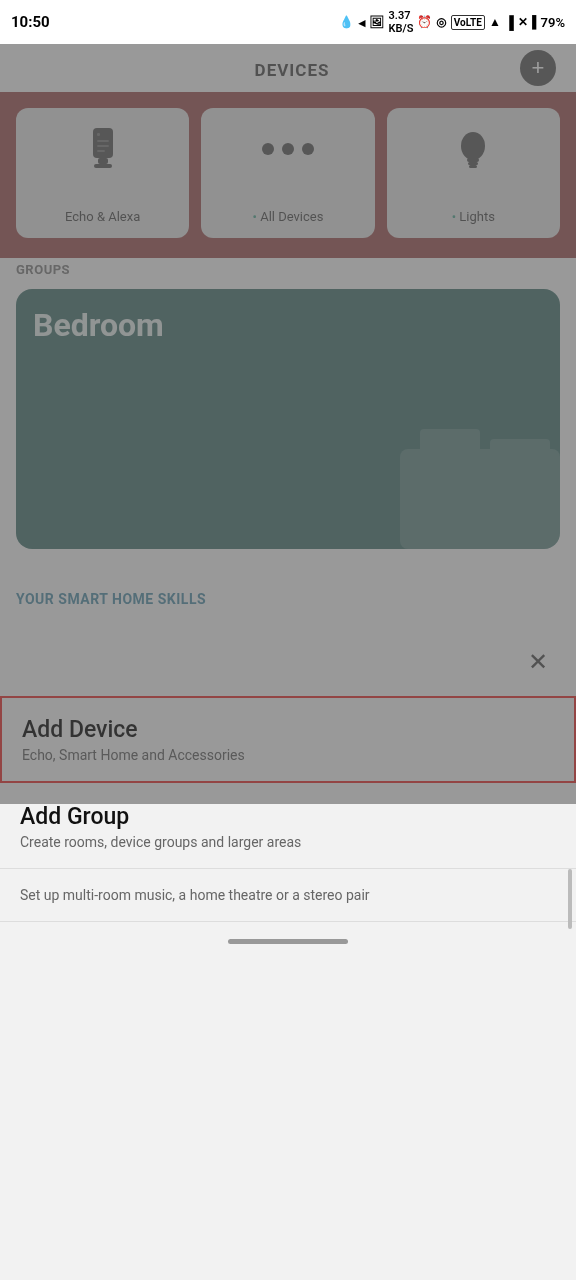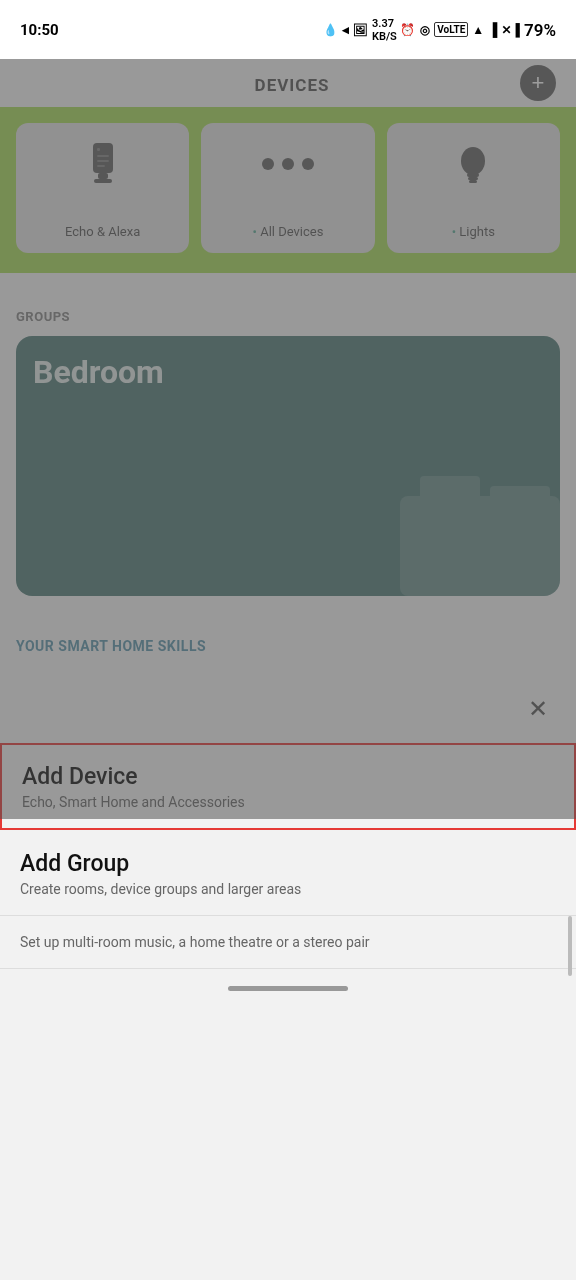--- a/index.html
+++ b/index.html
@@ -8,26 +8,26 @@
       width: 576px;
       min-height: 1280px;
       font-family: -apple-system, BlinkMacSystemFont, 'Segoe UI', Roboto, sans-serif;
       background: #f2f2f2;
       overflow-x: hidden;
     }
 
     
     .status-bar {
       width: 100%;
-      height: 59px;
+      height: 44px;
       background: #fff;
       display: flex;
       align-items: center;
       justify-content: space-between;
-      padding: 0 20px;
+      padding: 0 11px;
       font-size: 14px;
       font-weight: 600;
     }
     .status-time { font-weight: 700; font-size: 15px; }
     .status-icons { display: flex; align-items: center; gap: 4px; font-size: 12px; }
 
     
     .header {
       background: #f2f2f2;
       padding: 16px 12px 12px 20px;
@@ -57,21 +57,21 @@
       justify-content: center;
       color: #fff;
       font-size: 22px;
       font-weight: 300;
       cursor: pointer;
       border: none;
     }
 
     
     .categories-section {
-      background: #84cc16;
+      background: #7f1d1d;
       padding: 16px 16px 20px 16px;
       opacity: 0.7;
     }
     .categories-grid {
       display: flex;
       gap: 12px;
     }
     .category-card {
       flex: 1;
       background: #d8d8d8;
@@ -95,21 +95,20 @@
       text-align: center;
       font-weight: 400;
     }
     .dot-indicator { color: #1a8a6e; }
 
     
     .groups-section {
       background: #f2f2f2;
       padding: 4px 16px 20px 16px;
       opacity: 0.7;
-      margin-top: 32px;
     }
     .section-title {
       font-size: 13px;
       font-weight: 700;
       color: #555;
       letter-spacing: 0.5px;
       margin-bottom: 12px;
     }
     .bedroom-card {
       width: 100%;
@@ -243,21 +242,21 @@
     <span style="font-size:12px;">◎</span>
 
     <span style="font-size:10px; font-weight:700; border:1px solid #333; padding:1px 2px; border-radius:2px;">VoLTE</span>
 
     <span>▲</span>
 
     <span style="font-size:13px;">▐</span>
 
     <span style="font-size:12px;">✕▐</span>
 
-    <span style="font-size:17px; font-weight:600;">79%</span>
+    <span style="font-size:13px; font-weight:600;">79%</span>
   </div>
 </div>
 
 <div style="position:relative;">
 
   <div style="position:absolute;top:0;left:0;width:100%;height:760px;background:rgba(80,80,80,0.55);z-index:1;pointer-events:none;"></div>
 
   <div class="header">
     <span class="header-title">DEVICES</span>
     <button class="add-button">

